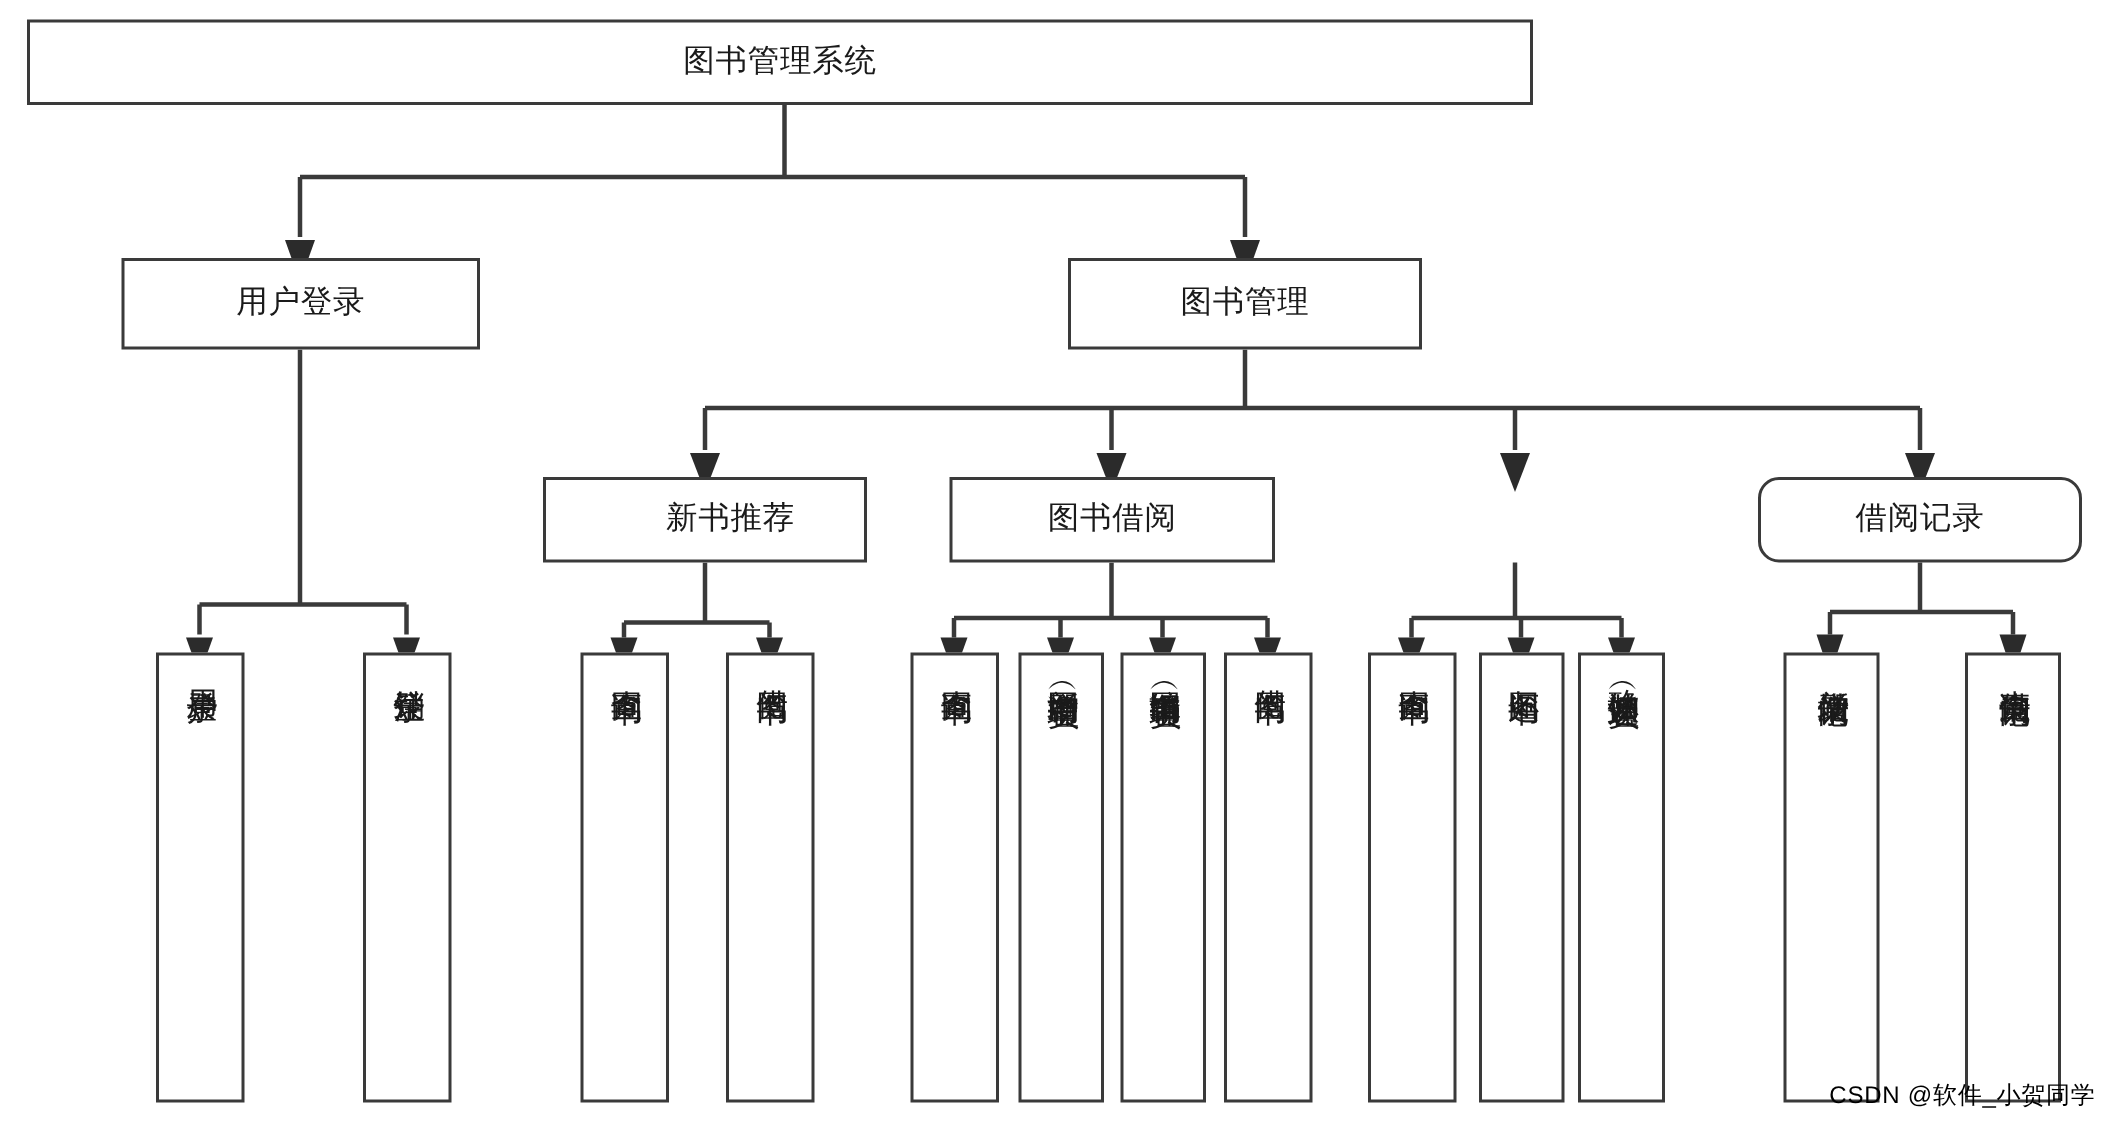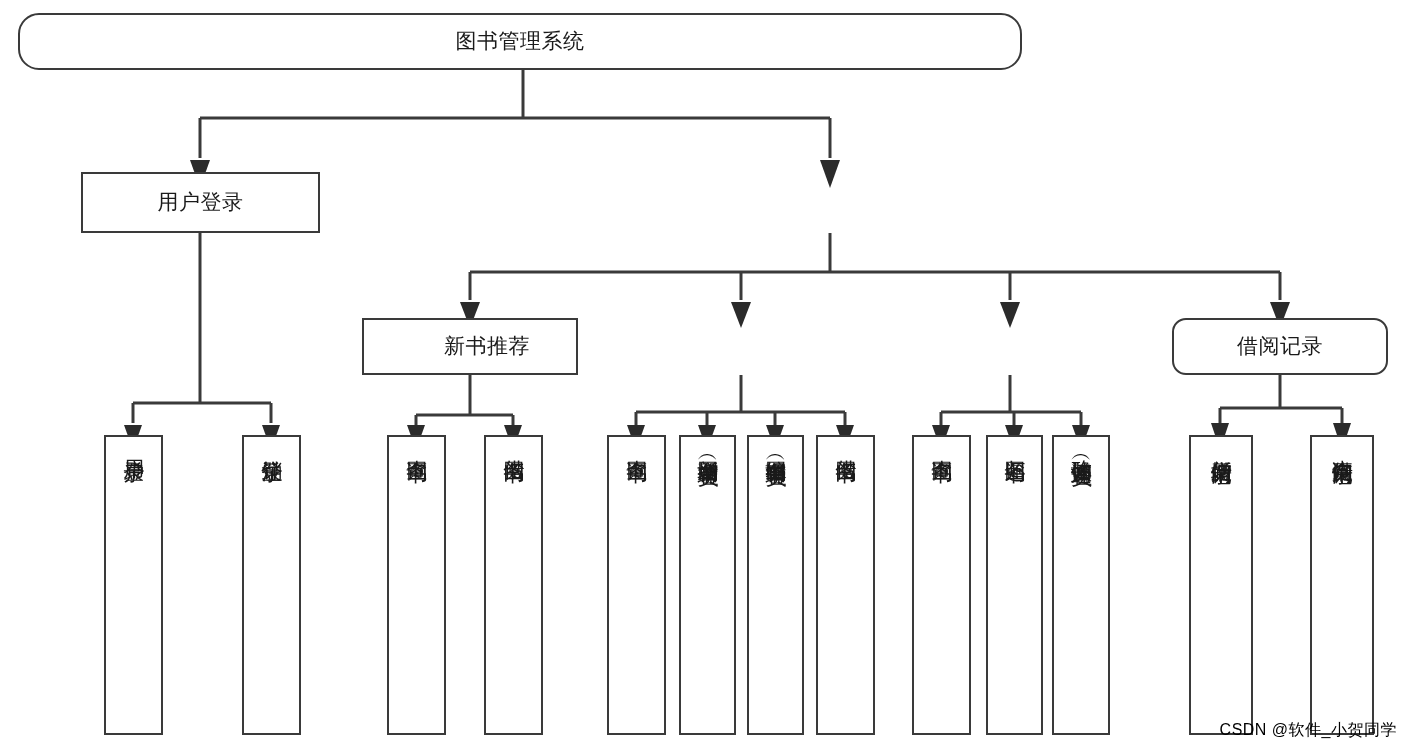--- a/index.html
+++ b/index.html
@@ -30,21 +30,20 @@
     box-sizing: border-box;
     background: #ffffff;
     border: 2px solid #3a3a3a;
     display: flex;
     align-items: center;
     justify-content: center;
     color: #1a1a1a;
   }
   .node.root {
     border-width: 2px;
-    border-radius: 21px;
   }
   .node .label-h {
     font-size: 21px;
     line-height: 1.15;
     letter-spacing: 0.5px;
     white-space: nowrap;
   }
   .node.leaf {
     align-items: flex-start;
     justify-content: center;
@@ -154,24 +153,30 @@
     </g>
   </svg>
 
   <div class="node root" style="left:18px; top:13px; width:1004px; height:57px;">
     <span class="label-h">图书管理系统</span>
   </div>
 
   <div class="node" style="left:81px; top:172px; width:239px; height:61px;">
     <span class="label-h">用户登录</span>
   </div>
+  <div class="node" style="left:712px; top:172px; width:236px; height:61px;">
+    <span class="label-h">图书管理</span>
+  </div>
 
   <div class="node" style="left:362px; top:318px; width:216px; height:57px;padding-left:34px;">
     <span class="label-h">新书推荐</span>
   </div>
+  <div class="node" style="left:633px; top:318px; width:217px; height:57px;">
+    <span class="label-h">图书借阅</span>
+  </div>
   <div class="node" style="left:1172px; top:318px; width:216px; height:57px;border-radius:14px;">
     <span class="label-h">借阅记录</span>
   </div>
 
   <div class="node leaf" style="left:104px; top:435px; width:59px; height:300px;">
     <span class="label-v">用户登录</span>
   </div>
   <div class="node leaf" style="left:242px; top:435px; width:59px; height:300px;">
     <span class="label-v">注销登录</span>
   </div>

